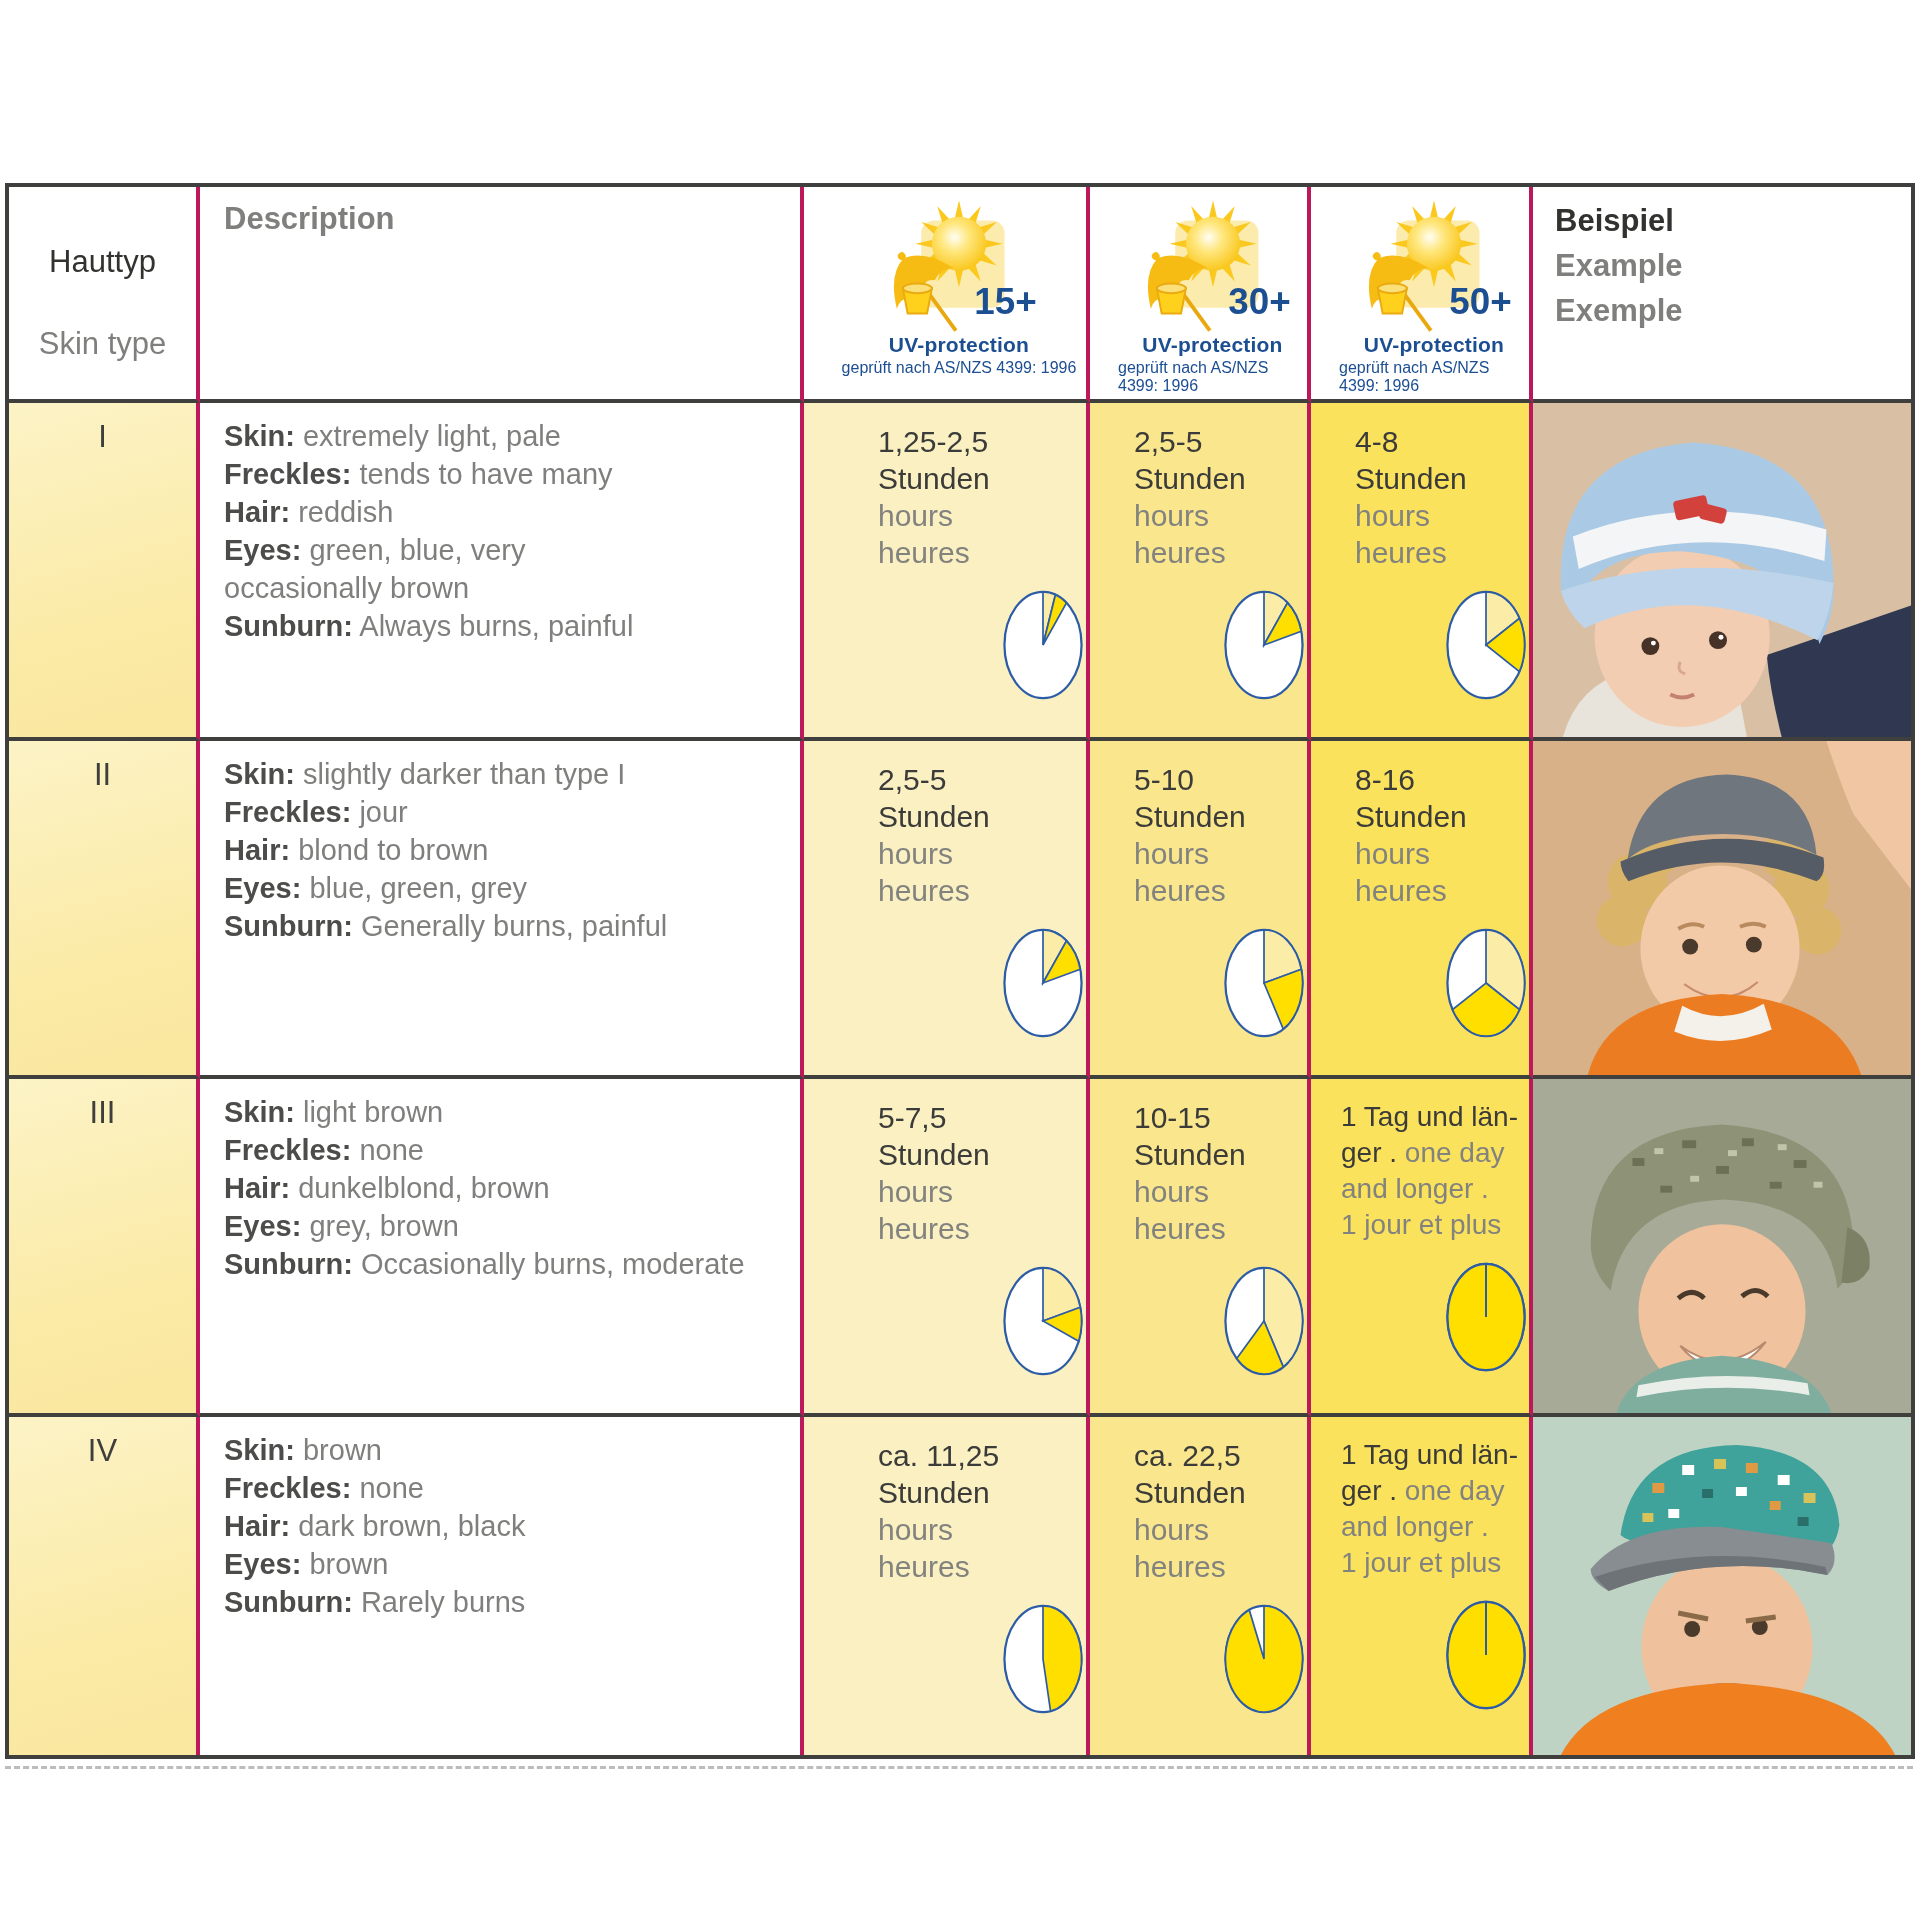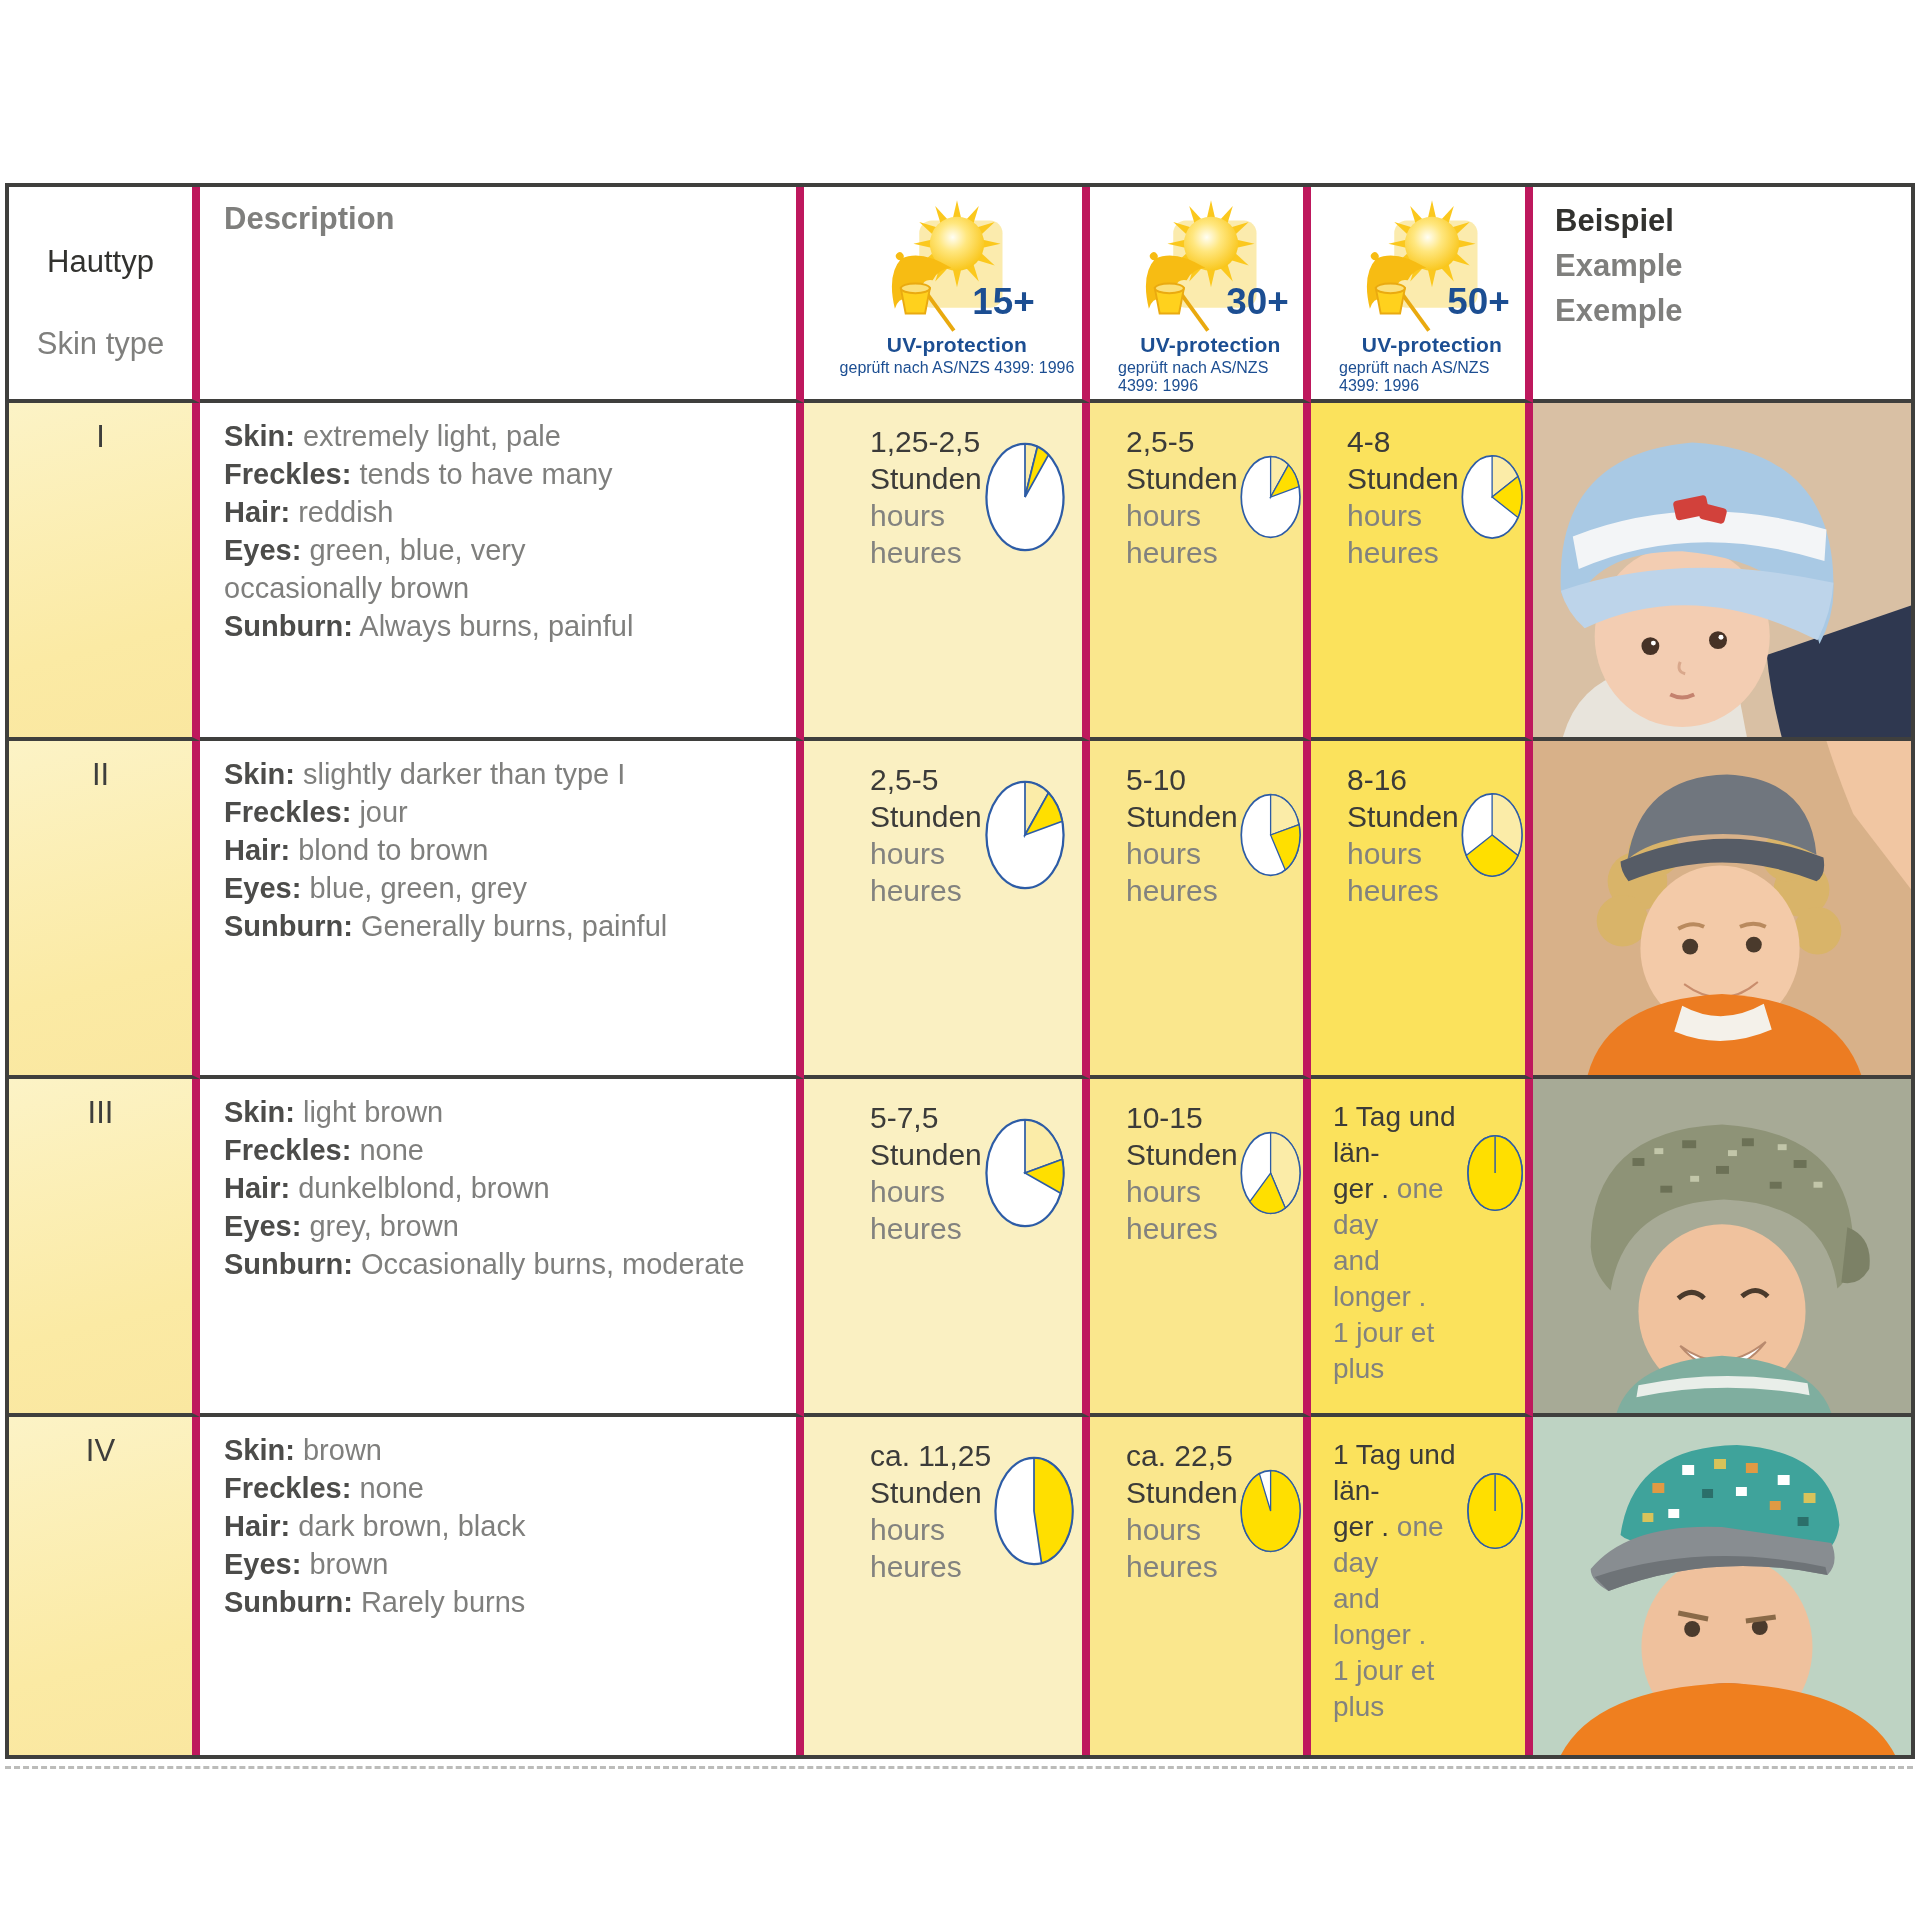--- a/index.html
+++ b/index.html
@@ -4,37 +4,37 @@
 <style>
   html,body{margin:0;padding:0;background:#ffffff;}
   body{width:1920px;height:1920px;position:relative;font-family:"Liberation Sans",sans-serif;}
   .grid{
     position:absolute;left:5px;top:183px;width:1910px;height:1576px;
     box-sizing:border-box;border:4px solid #3f3f3d;background:#fff;
     display:grid;
     grid-template-columns:191px 604px 286px 221px 222px 1fr;
     grid-template-rows:216px 338px 338px 338px 1fr;
   }
-  .cell{border-right:8px solid #be185d;border-bottom:4px solid #3f3f3d;box-sizing:border-box;overflow:hidden;position:relative;}
+  .cell{border-right:4px solid #be185d;border-bottom:4px solid #3f3f3d;box-sizing:border-box;overflow:hidden;position:relative;}
   .lastcol{border-right:none;}
   .lastrow{border-bottom:none;}
   .t-dark{color:#32322f;}
   .t-grey{color:#7f7f7d;}
   .h-skin{background:#fff;padding-top:14px;text-align:center;font-size:31px;font-weight:normal;line-height:1.32;white-space:pre-line;}
   .h-desc{background:#fff;padding:14px 0 0 24px;font-size:31px;font-weight:bold;}
   .h-uv{background:#fff;display:flex;flex-direction:column;align-items:center;padding-top:8px;padding-left:28px;}
   .uvlabel{font-size:21px;font-weight:bold;color:#1c4e92;margin-top:-8px;letter-spacing:.2px;}
   .uvsub{font-size:16px;font-weight:normal;color:#1c4e92;margin-top:2px;}
   .h-ex{background:#fff;padding:14px 0 0 22px;font-size:31px;font-weight:bold;line-height:1.32;}
   .h-ex div{margin-bottom:4px;}
   .rowhead{background:linear-gradient(165deg,#fcf3c6 0%,#fbeaa4 70%,#fae7a0 100%);text-align:center;padding-top:16px;font-size:31px;color:#3e3e3c;}
   .desc{background:#fff;padding:14px 0 0 24px;font-size:29px;line-height:38px;}
   .desc .lab{font-weight:bold;color:#4c4c4a;}
   .desc .val{color:#7f7f7d;white-space:pre-line;}
-  .hcell{display:flex;flex-direction:row;align-items:flex-start;padding-top:20px;}
+  .hcell{display:flex;flex-direction:column;align-items:flex-end;padding-top:20px;padding-left:8px;}
   .col15{background:#faf0c2;}
   .col30{background:#fae78d;}
   .col50{background:#fbe25c;}
   .htext{align-self:flex-start;margin-left:36px;font-size:30px;line-height:37px;color:#3b3b39;}
   .col15 .htext{margin-left:66px;}
   .htext.allday{margin-left:22px;margin-right:8px;font-size:28px;line-height:36px;}
   .htext .grey{color:#82827f;}
   .htext .dark{color:#3b3b39;}
   .pie{margin-top:14px;}
   .photo{padding:0;background:#cdbfa6;}

